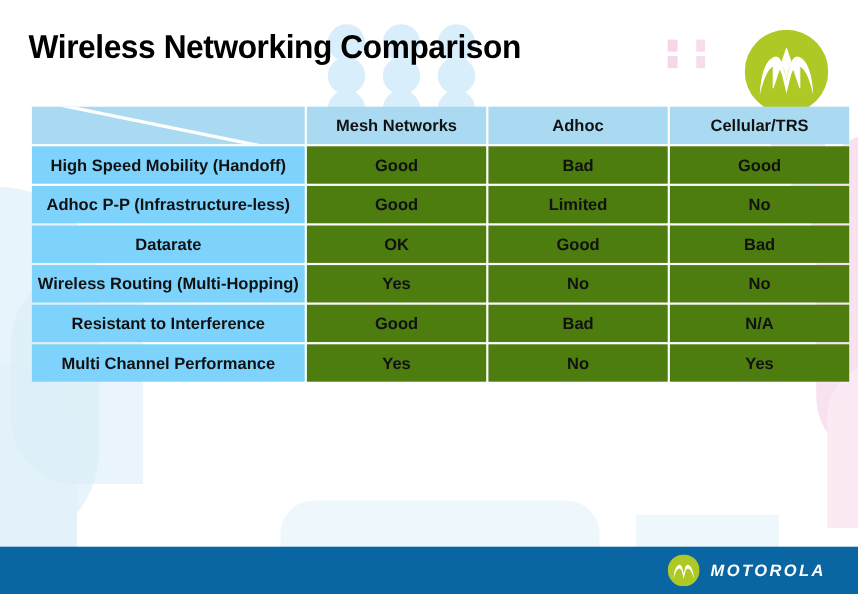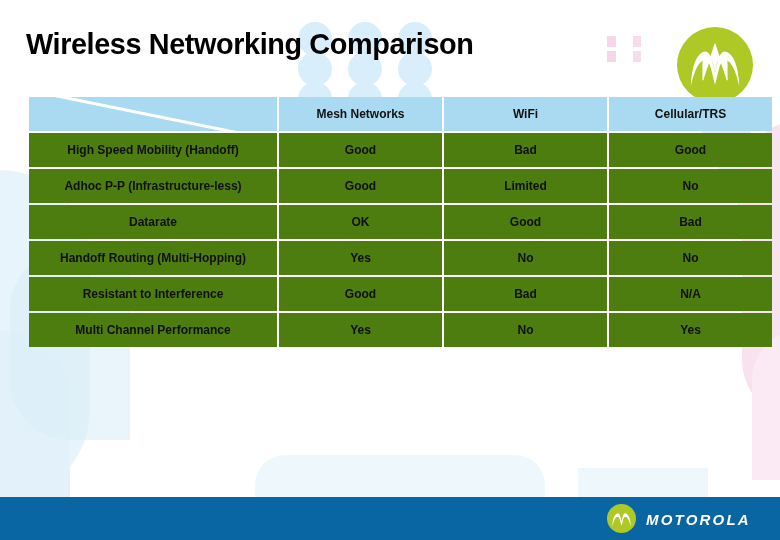--- a/index.html
+++ b/index.html
@@ -127,21 +127,21 @@
     border-collapse: separate;
     border-spacing: 2px 2px;
     table-layout: fixed;
   }
   #table td, #table th {
     padding: 0;
     margin: 0;
     height: 34px;
     vertical-align: middle;
     text-align: center;
-    font-size: 12px;
+    font-size: 15px;
     font-weight: bold;
     font-family: "Liberation Sans", sans-serif;
     color: #111111;
   }
   col.c-label { width: 248px; }
   col.c-data  { width: 163px; }
 
   
   thead td, thead th {
     height: 50px;
@@ -161,21 +161,21 @@
     top: 50%;
     width: 112%;
     height: 3px;
     background: #ffffff;
     transform: rotate(11.5deg);
     transform-origin: center center;
   }
 
   
   tbody td.label {
-    background: #4d7c0f;
+    background: #7dd3fc;
     color: #111111;
     font-weight: bold;
     font-size: 11.5px;
   }
   tbody td.val {
     background: #4d7c0f;
     font-weight: bold;
     font-size: 11.5px;
   }
   td.val.good   { color: #111111; }
@@ -256,21 +256,21 @@
       <col class="c-data">
       <col class="c-data">
       <col class="c-data">
     </colgroup>
     <thead>
       <tr>
         <td class="corner">
           <span class="slash"></span>
         </td>
         <td>Mesh Networks</td>
-        <td>WiFi</td>
+        <td>Adhoc</td>
         <td>Cellular/TRS</td>
       </tr>
     </thead>
     <tbody id="table-body">
         <tr>
           <td class="label">High Speed Mobility (Handoff)</td>
           <td class="val good">Good</td>
           <td class="val bad">Bad</td>
           <td class="val good">Good</td>
         </tr>
@@ -280,21 +280,21 @@
           <td class="val bad">Limited</td>
           <td class="val bad">No</td>
         </tr>
         <tr>
           <td class="label">Datarate</td>
           <td class="val ok">OK</td>
           <td class="val good">Good</td>
           <td class="val bad">Bad</td>
         </tr>
         <tr>
-          <td class="label">Handoff Routing (Multi-Hopping)</td>
+          <td class="label">Wireless Routing (Multi-Hopping)</td>
           <td class="val good">Yes</td>
           <td class="val bad">No</td>
           <td class="val bad">No</td>
         </tr>
         <tr>
           <td class="label">Resistant to Interference</td>
           <td class="val good">Good</td>
           <td class="val bad">Bad</td>
           <td class="val neutral">N/A</td>
         </tr>

